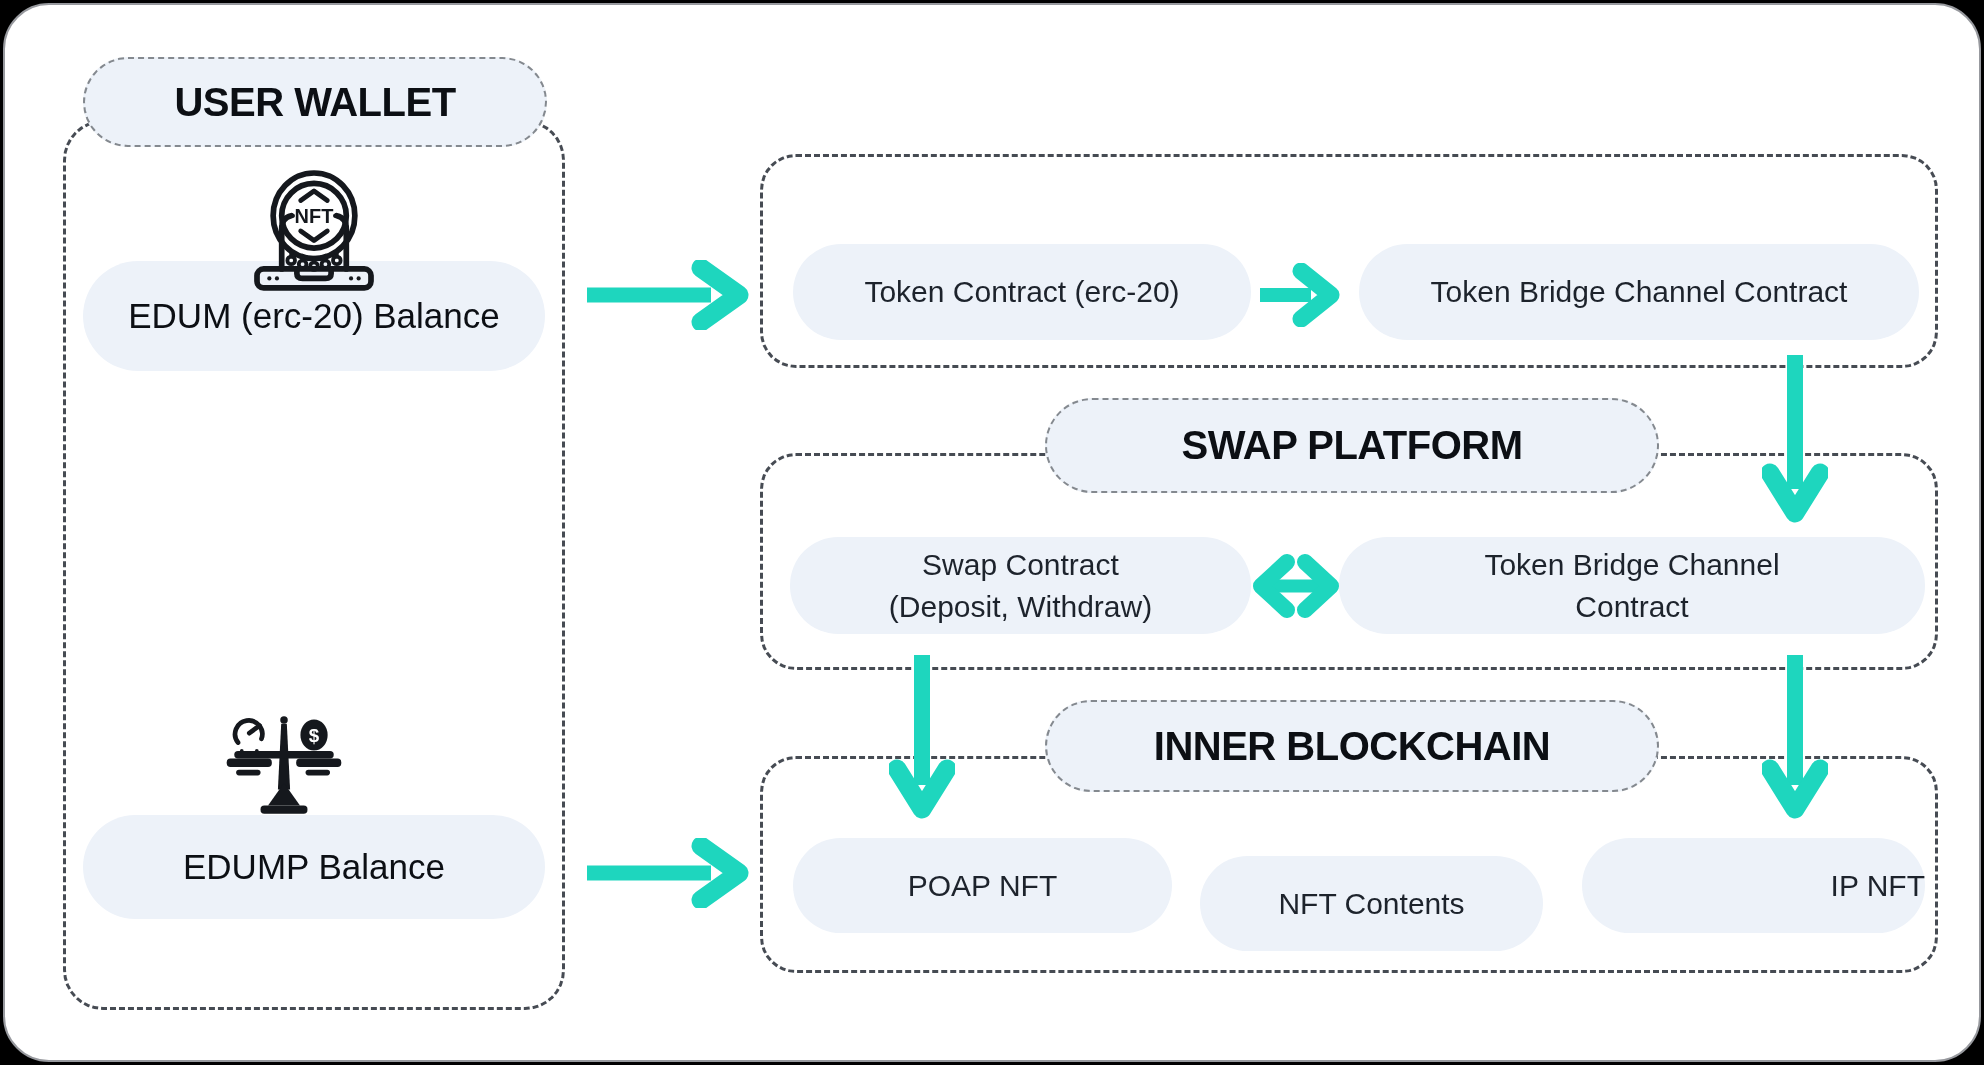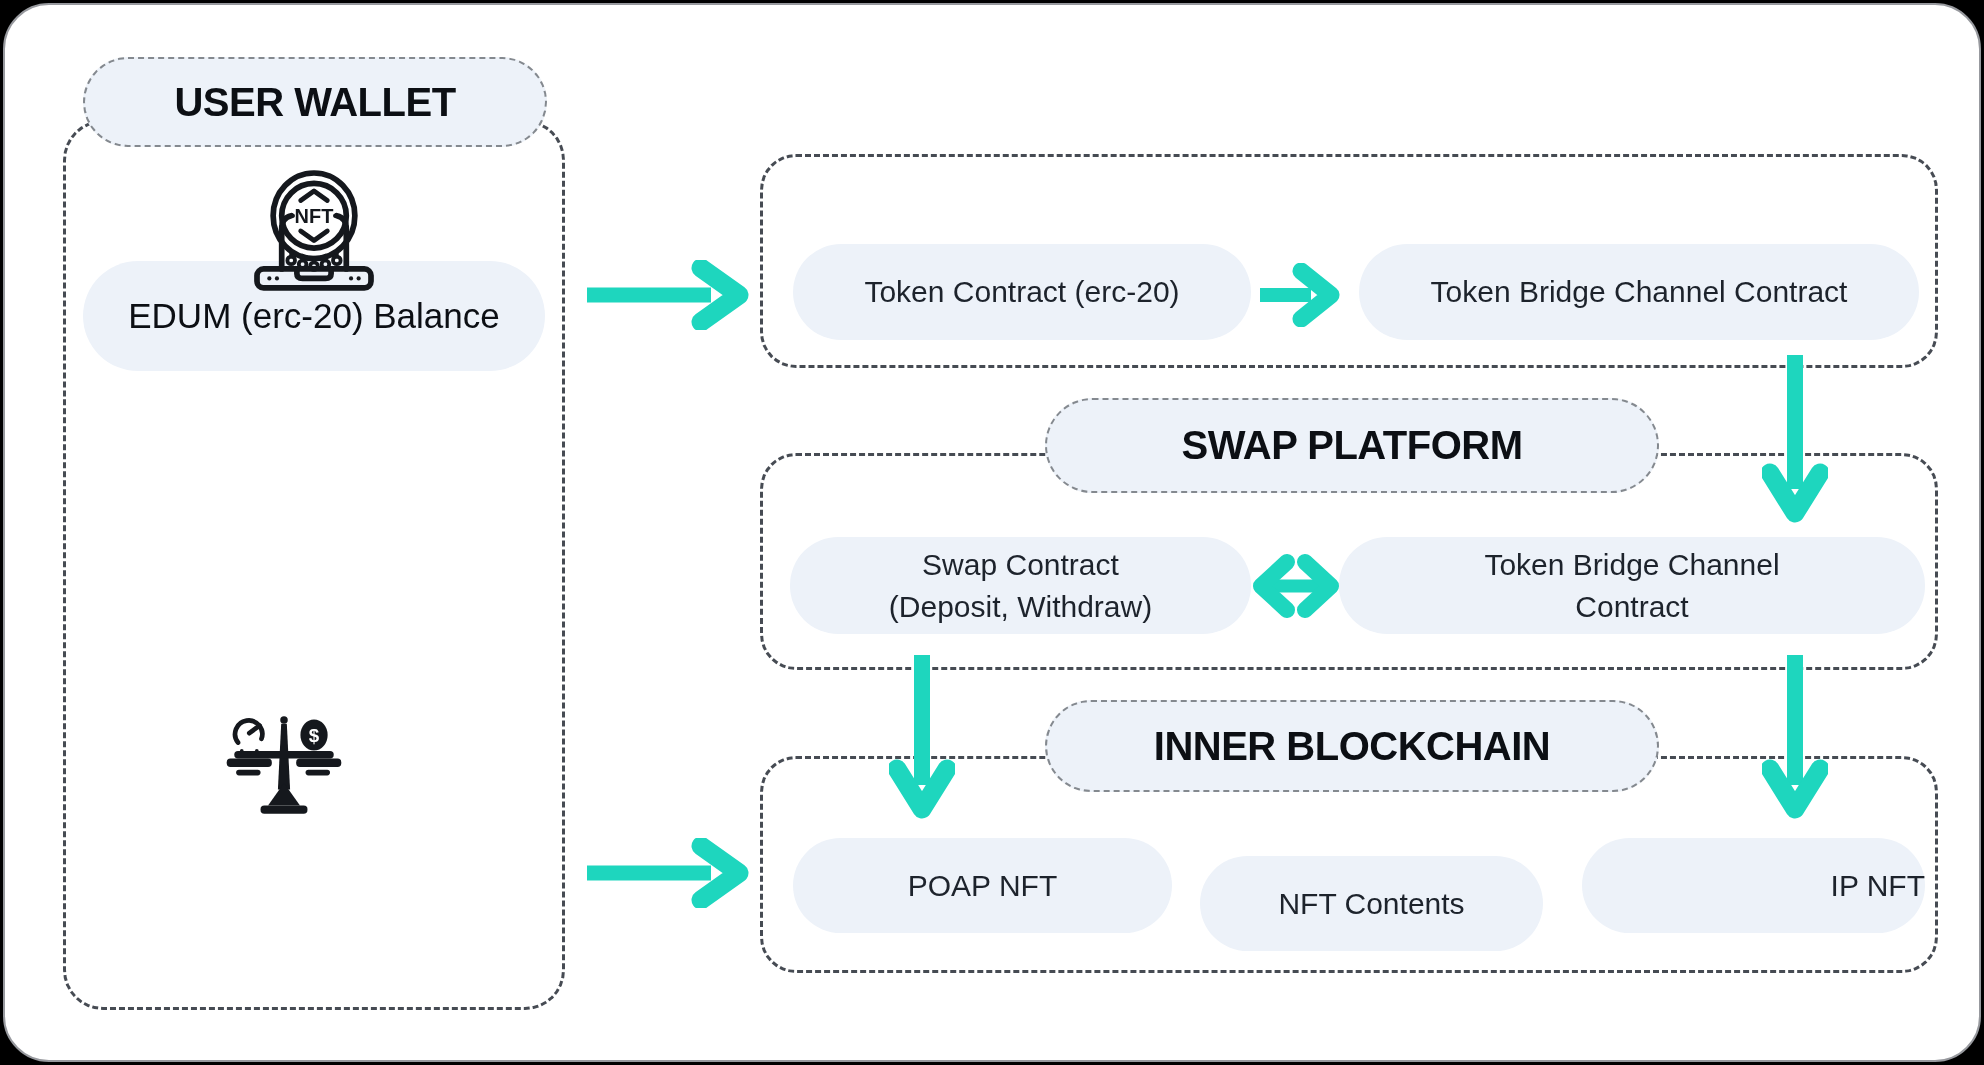--- a/index.html
+++ b/index.html
@@ -89,20 +89,23 @@
           <circle cx="36" cy="40" r="2"></circle>
       </g>
       <g fill="none" stroke="var(--icon-ink)" stroke-width="5" stroke-linecap="round">
         <path d="M41 27 A14.5 14.5 0 1 0 16 31"></path>
         <path d="M28 21 L39 13"></path>
       </g>
       <ellipse cx="97" cy="23" rx="14.5" ry="16.5" fill="var(--icon-ink)"></ellipse>
       <text x="97" y="30.5" text-anchor="middle" font-size="20" font-weight="bold" fill="#ffffff">$</text>
     </svg>
 
+    <div class="pill label" style="left:78px; top:810px; width:462px; height:104px; border-radius:52px;">
+      <span>EDUMP Balance</span>
+    </div>
 
     <div class="container" style="left:755px; top:149px; width:1178px; height:214px;"></div>
     <div class="pill" style="left:788px; top:239px; width:458px; height:96px; border-radius:48px;justify-content:center;">
       <span>Token Contract (erc-20)</span>
     </div>
     <div class="pill" style="left:1354px; top:239px; width:560px; height:96px; border-radius:48px;">
       <span>Token Bridge Channel Contract</span>
     </div>
 
     <div class="container" style="left:755px; top:448px; width:1178px; height:217px;"></div>

